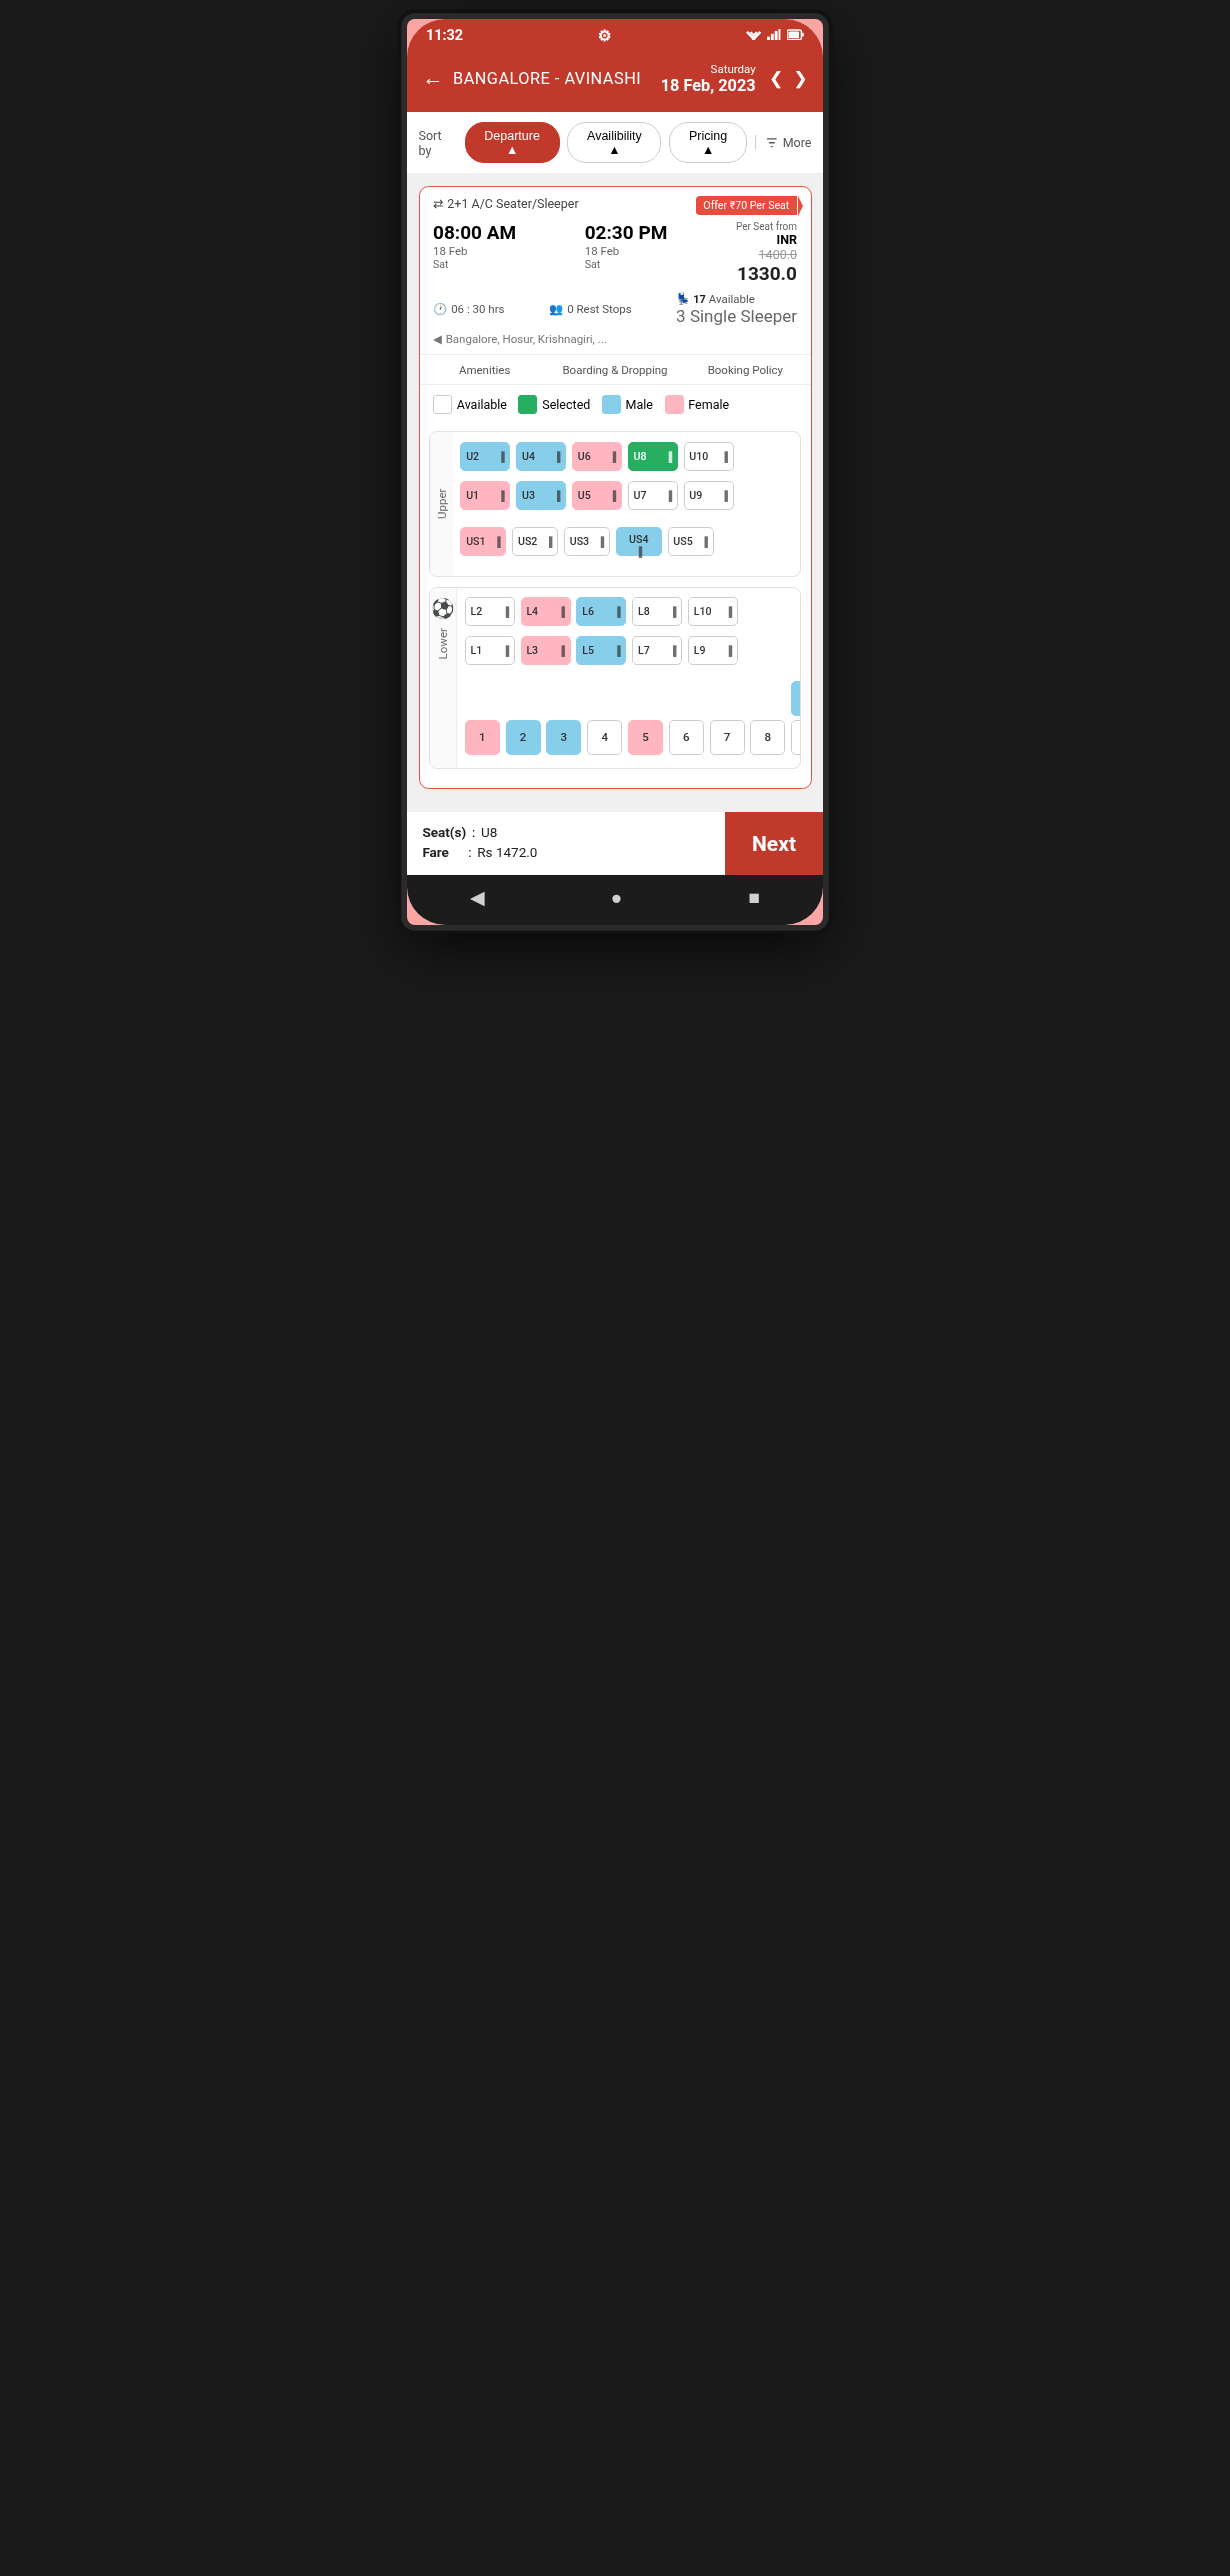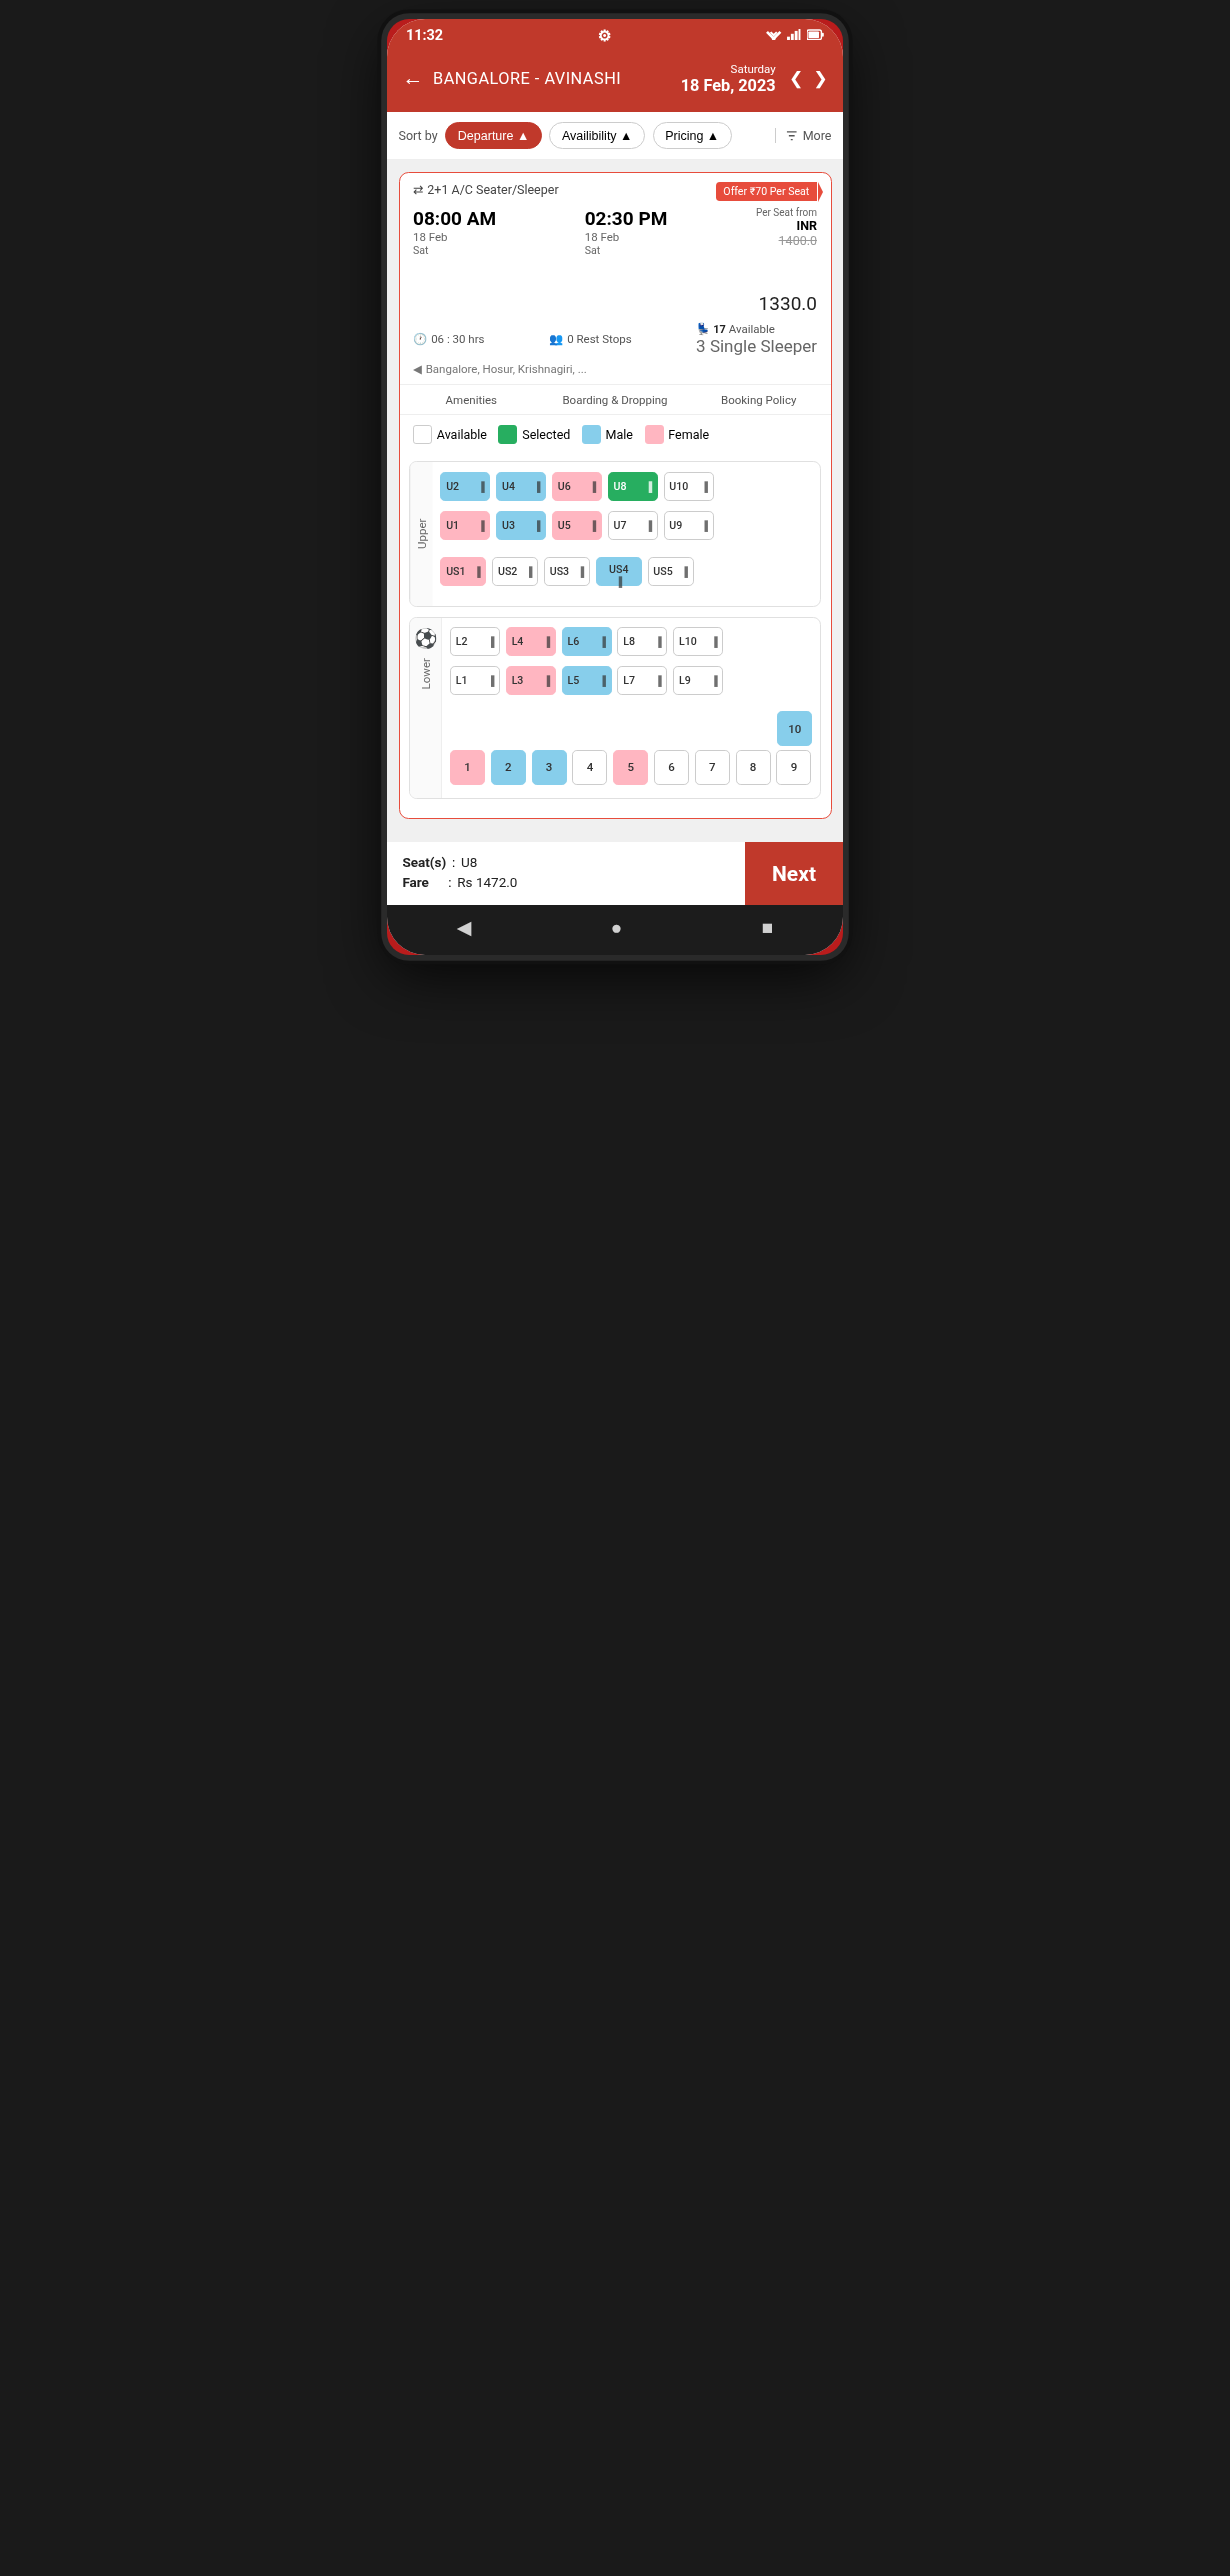--- a/index.html
+++ b/index.html
@@ -6,24 +6,24 @@
     * { box-sizing: border-box; margin: 0; padding: 0; }
     body {
       background: #1a1a1a;
       display: flex;
       justify-content: center;
       align-items: flex-start;
       min-height: 100vh;
       font-family: 'Roboto', Arial, sans-serif;
     }
     .phone-frame {
-      width: 456px;
+      width: 416px;
       min-height: 827px;
-      background: #b91c1c;
-      border-radius: 22px;
+      background: #fca5a5;
+      border-radius: 8px;
       margin: 19px auto;
       box-shadow: 0 0 0 5.8px #2a2a2a, 0 0 0 9.6px #111, 0 19px 58px rgba(0,0,0,0.8);
       overflow: hidden;
       position: relative;
     }
     .phone-inner {
       border-radius: 38px;
       overflow: hidden;
       background: #f5f5f5;
     }
@@ -159,21 +159,21 @@
       padding: 0 13.5px 7.7px;
     }
     .time-info { }
     .time-big { font-size: 19px; font-weight: bold; }
     .time-date { font-size: 11.5px; color: #666; }
     .time-day { font-size: 10.6px; color: #666; }
     .price-info { text-align: right; }
     .per-seat { font-size: 10px; color: #666; }
     .inr-label { font-size: 12.5px; font-weight: bold; }
     .price-old { font-size: 12.5px; color: #999; text-decoration: line-through; }
-    .price-new { font-size: 19px; font-weight: normal; color: #222; margin-top: 44px; }
+    .price-new { font-size: 19px; font-weight: bold; color: #222; }
     .duration-row {
       padding: 0 13.5px 5.8px;
       display: flex;
       align-items: center;
       justify-content: space-between;
     }
     .duration { font-size: 11.5px; color: #555; display: flex; align-items: center; gap: 3.8px; }
     .rest-stops { font-size: 11.5px; color: #555; display: flex; align-items: center; gap: 3.8px; }
     .availability-row { font-size: 11.5px; color: #555; }
     .avail-num { font-size: 11px; font-weight: bold; color: #222; }

